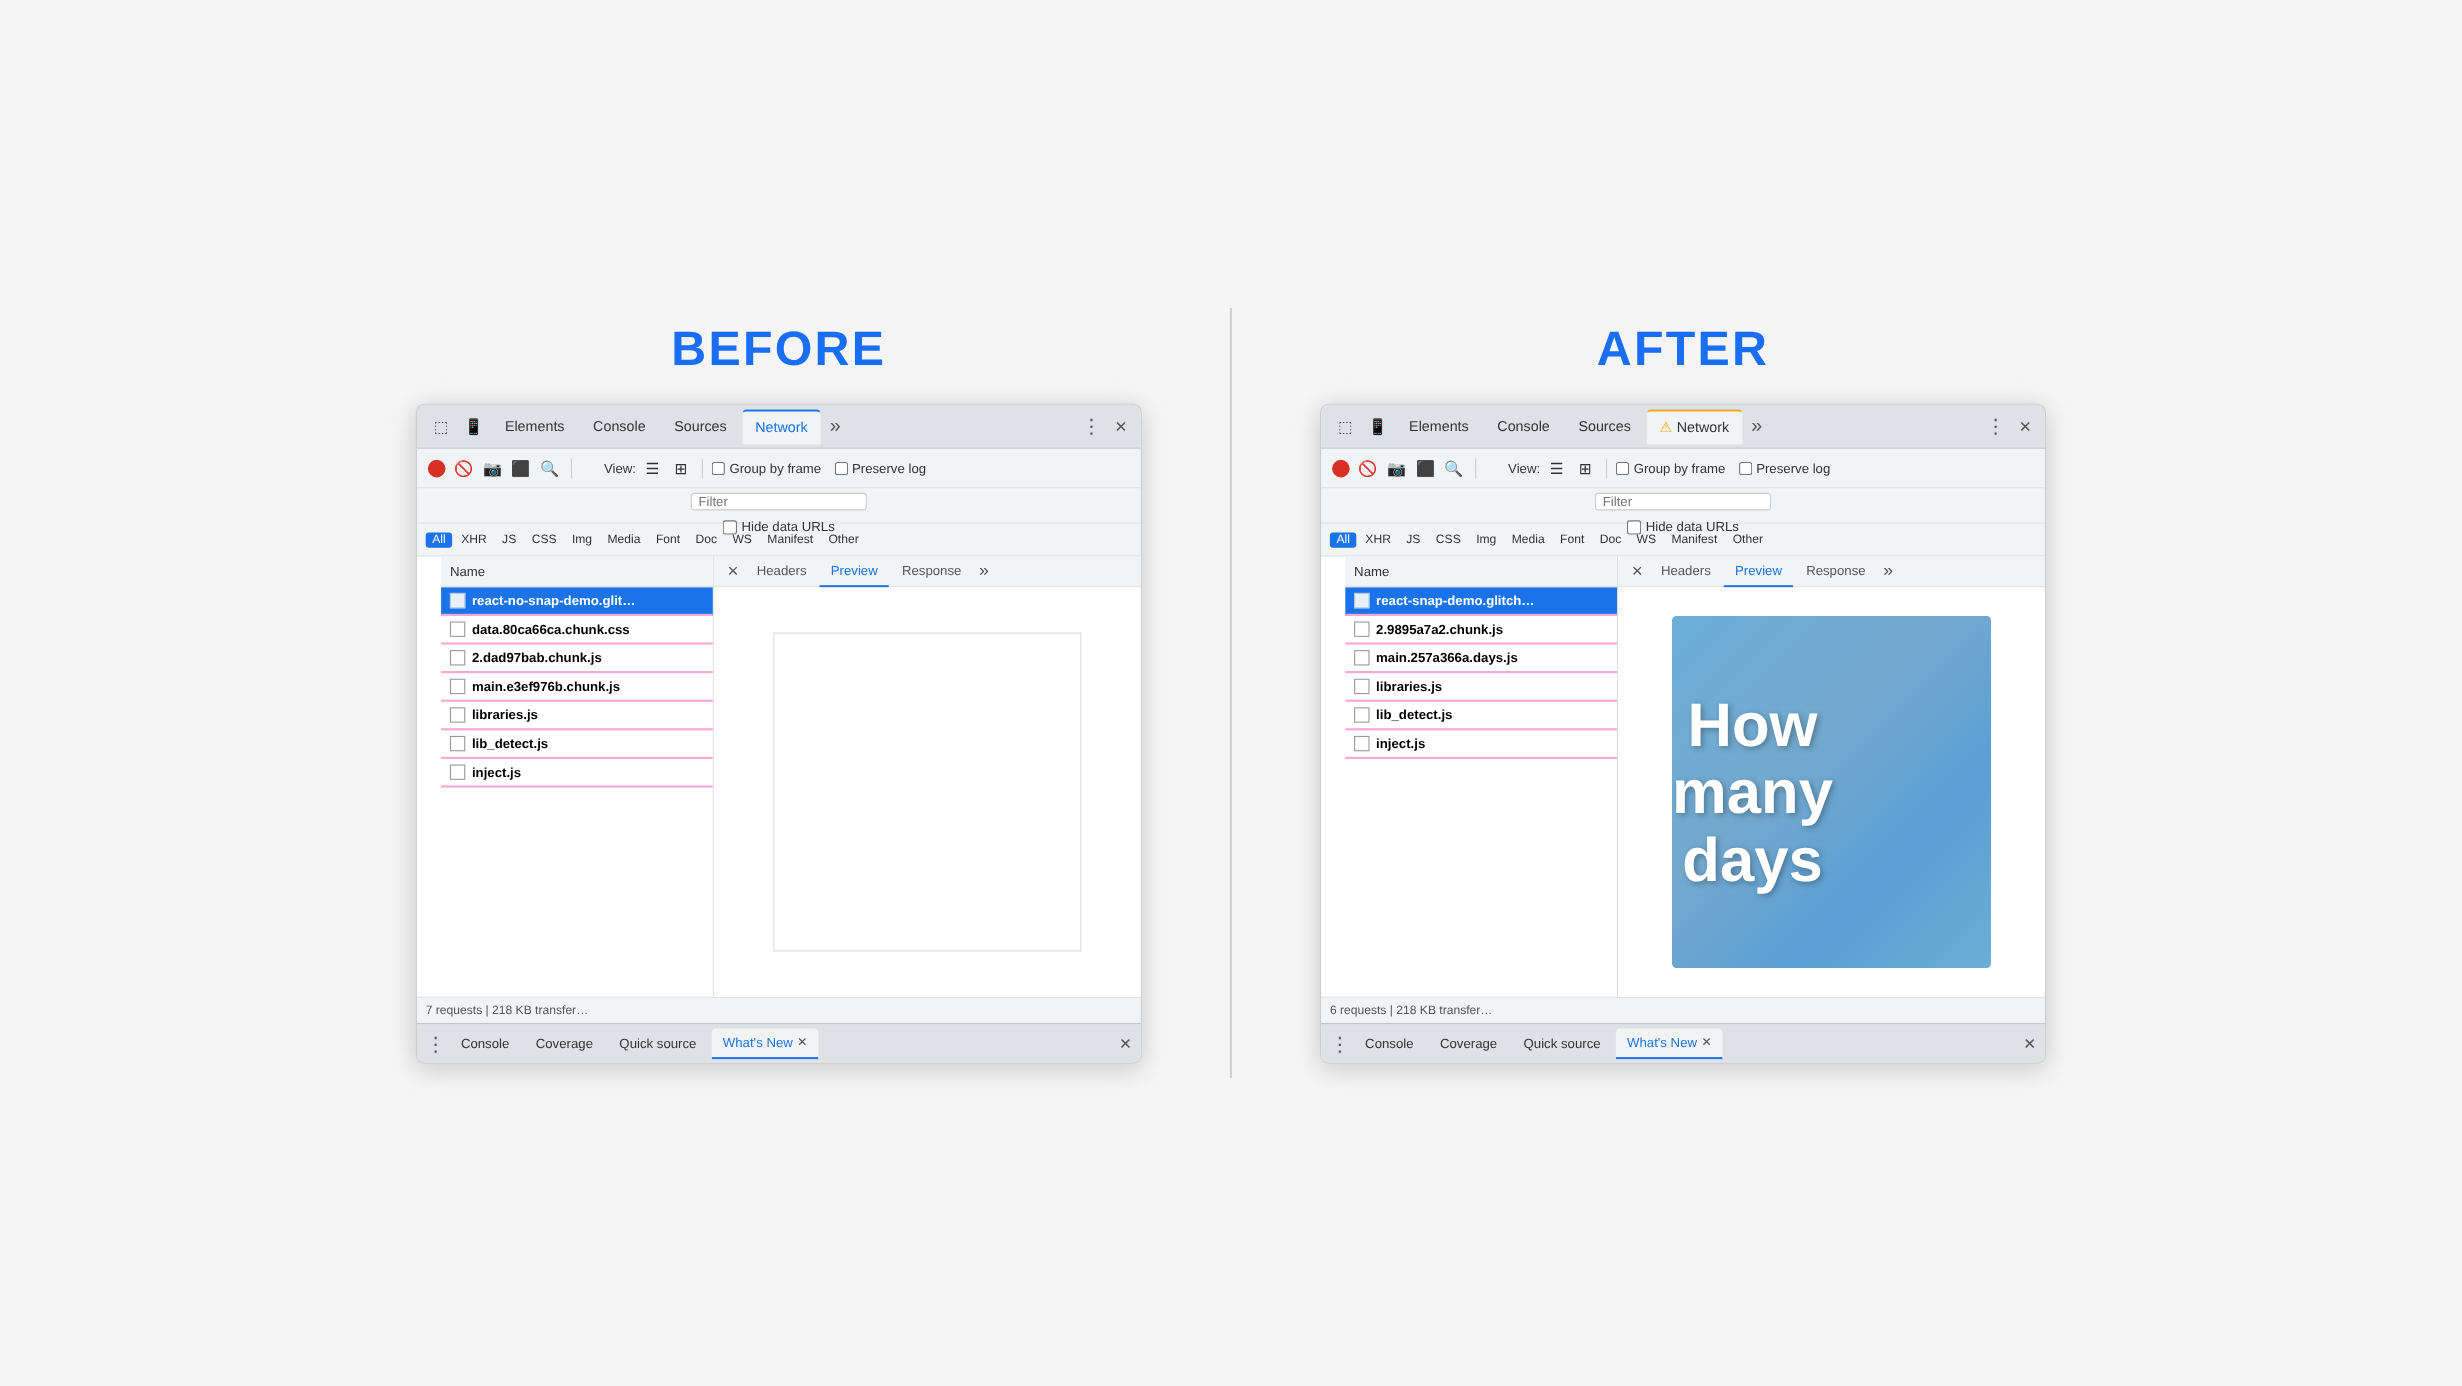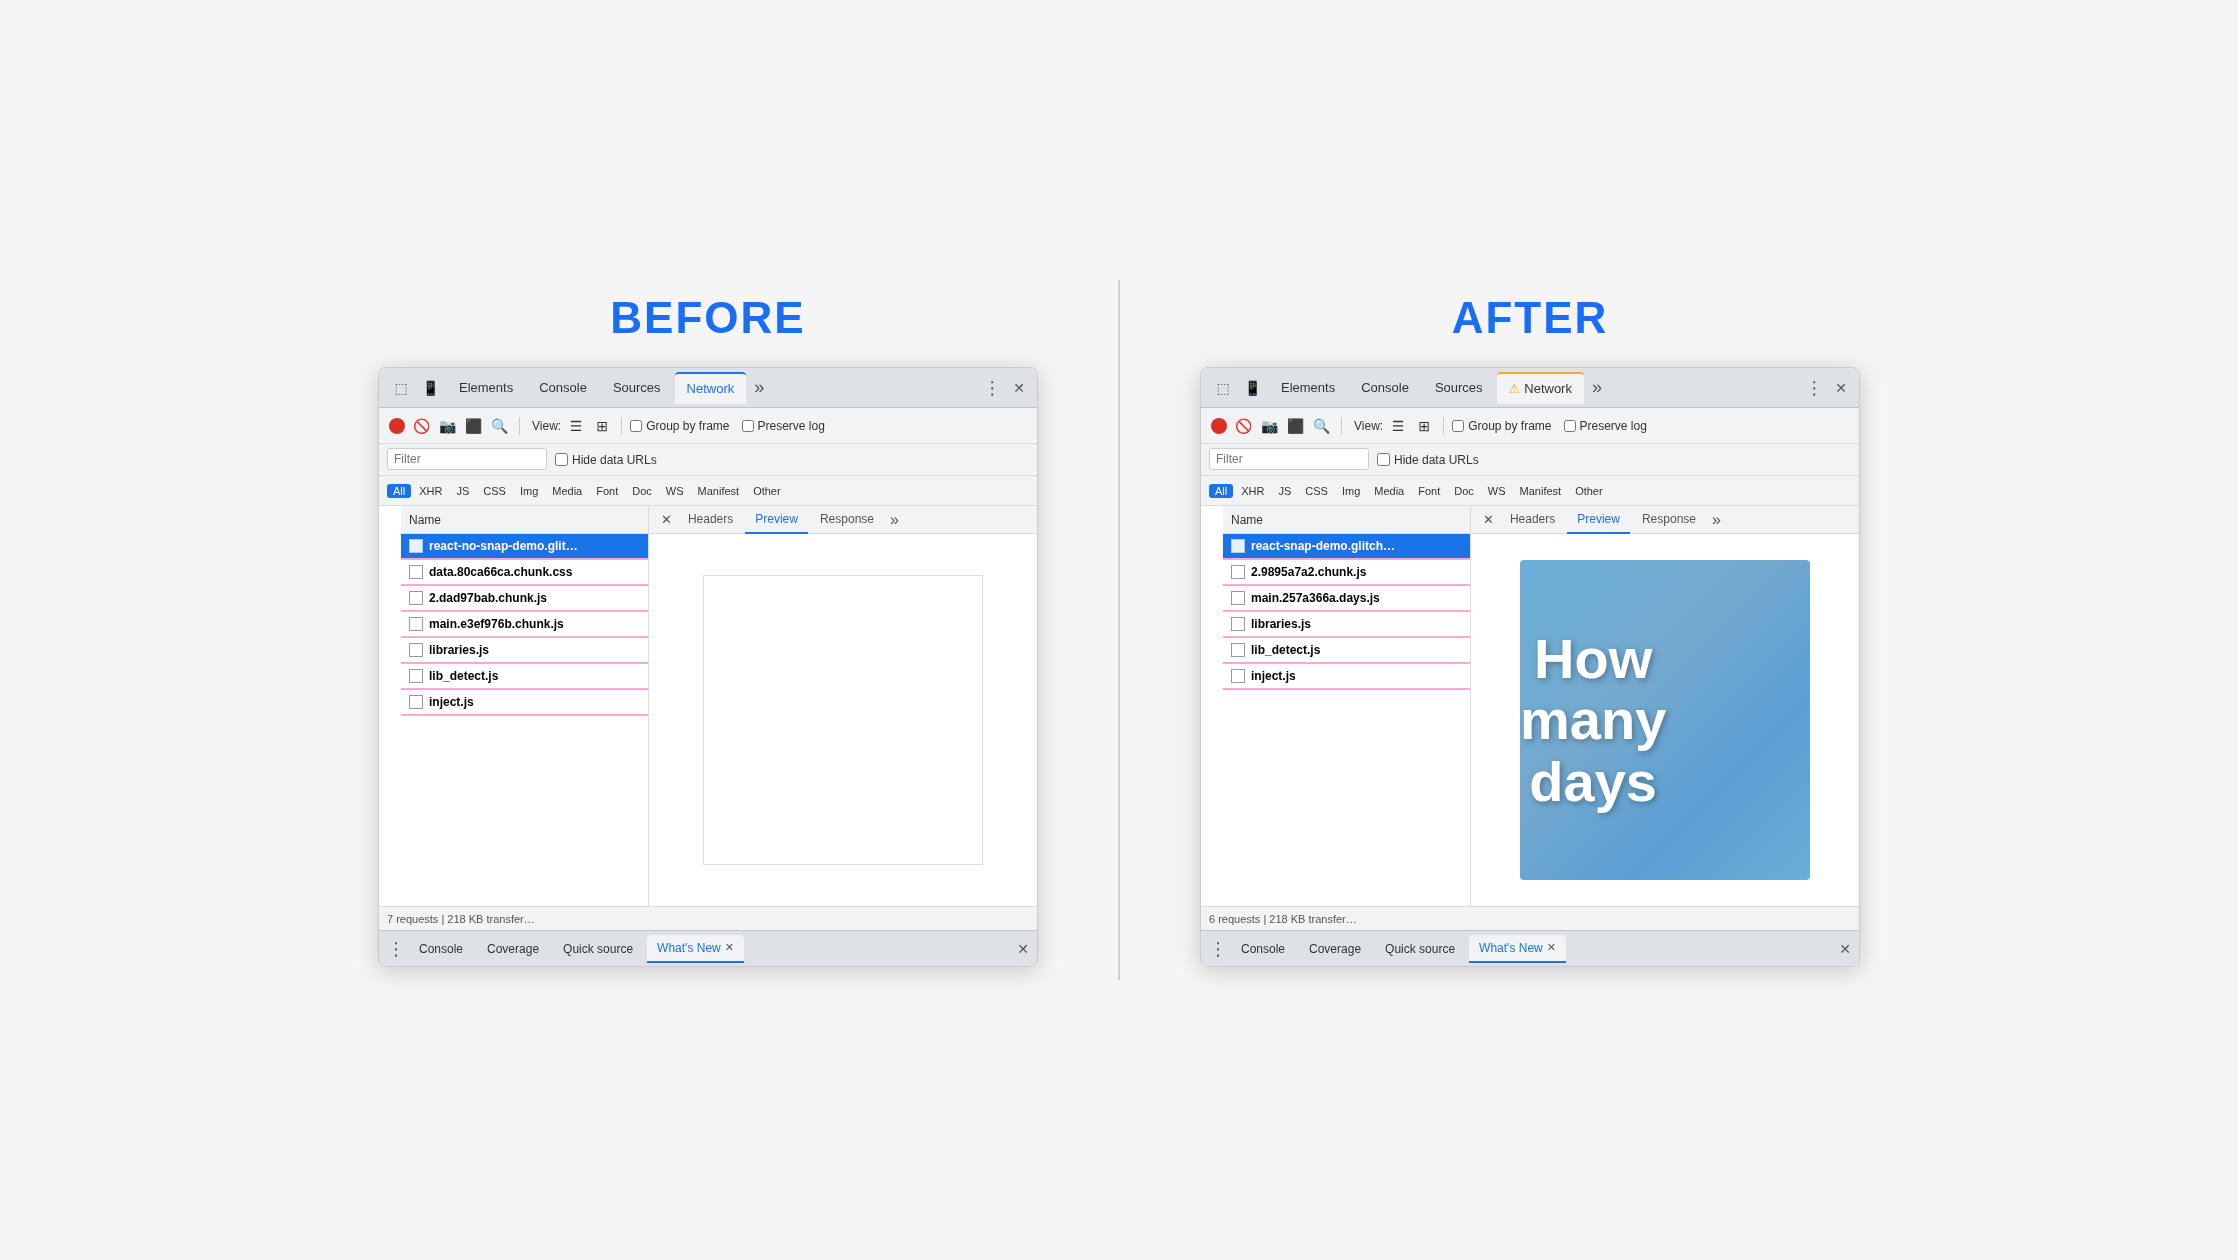--- a/index.html
+++ b/index.html
@@ -142,44 +142,46 @@
     .toolbar-divider {
       width: 1px;
       height: 18px;
       background: #ccc;
       margin: 0 4px;
     }
 
     .toolbar-label {
       font-size: 12px;
       color: #333;
-      margin-left: 4px;
+      margin-left: 21px;
     }
 
     .toolbar-checkbox-group {
       display: flex;
       align-items: center;
       gap: 4px;
       font-size: 12px;
       color: #333;
     }
 
     .toolbar-checkbox-group input[type=checkbox] {
       width: 12px;
       height: 12px;
     }
 
     
     .devtools-filterbar {
       display: flex;
+      align-items: center;
       padding: 4px 8px;
       background: #f1f3f4;
       border-bottom: 1px solid #ddd;
       gap: 8px;
       height: 32px;
+      flex-direction: column;
     }
 
     .filter-input {
       width: 160px;
       height: 22px;
       border: 1px solid #ccc;
       border-radius: 3px;
       padding: 0 6px;
       font-size: 12px;
       background: white;

